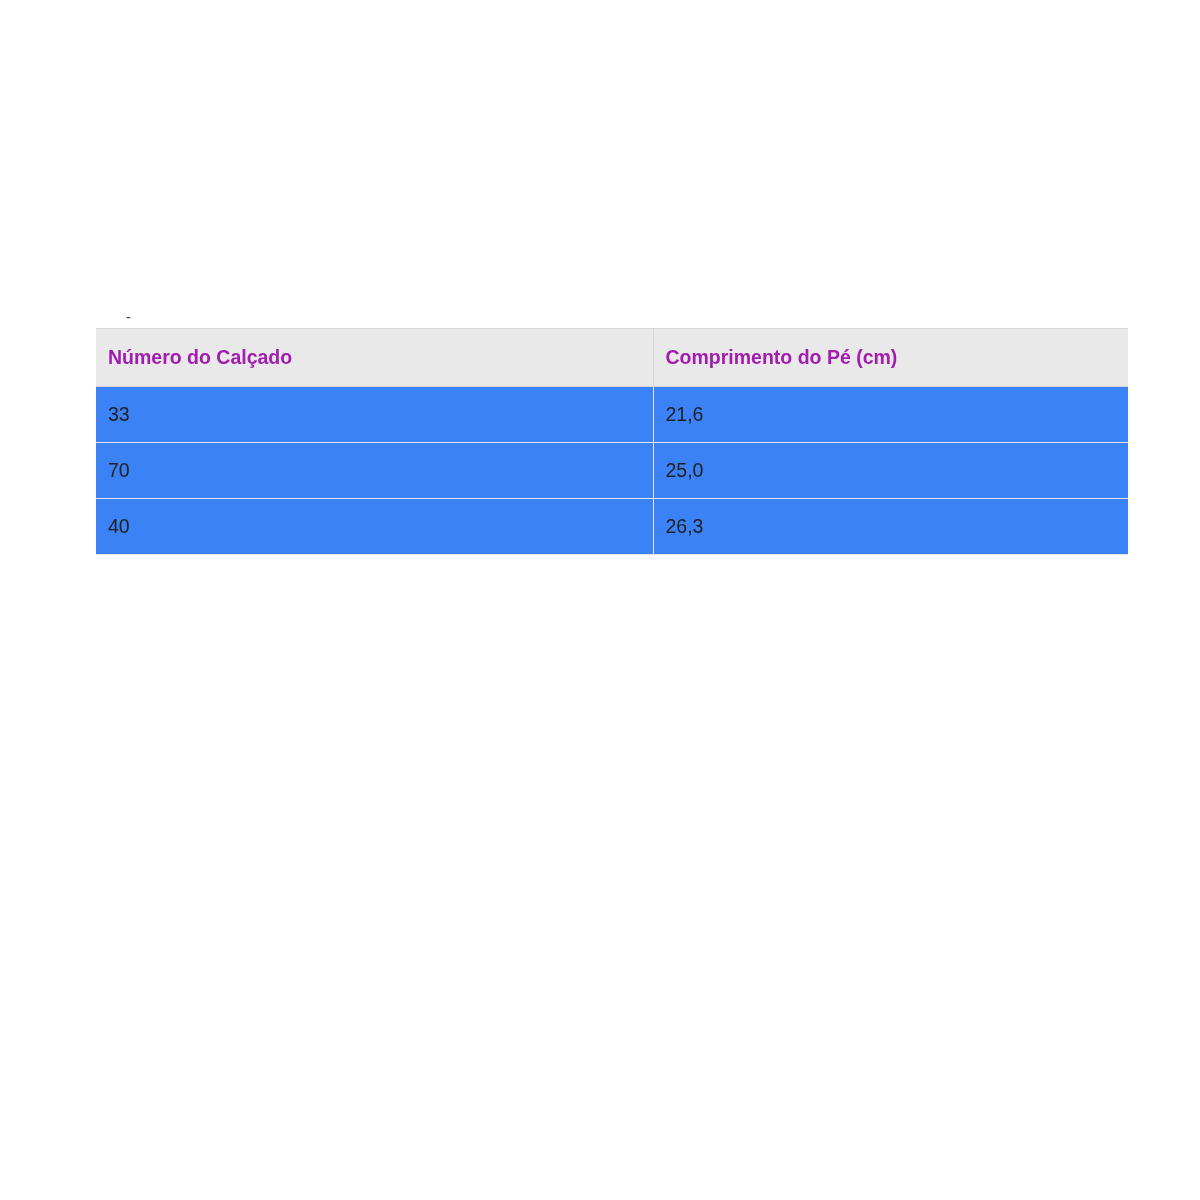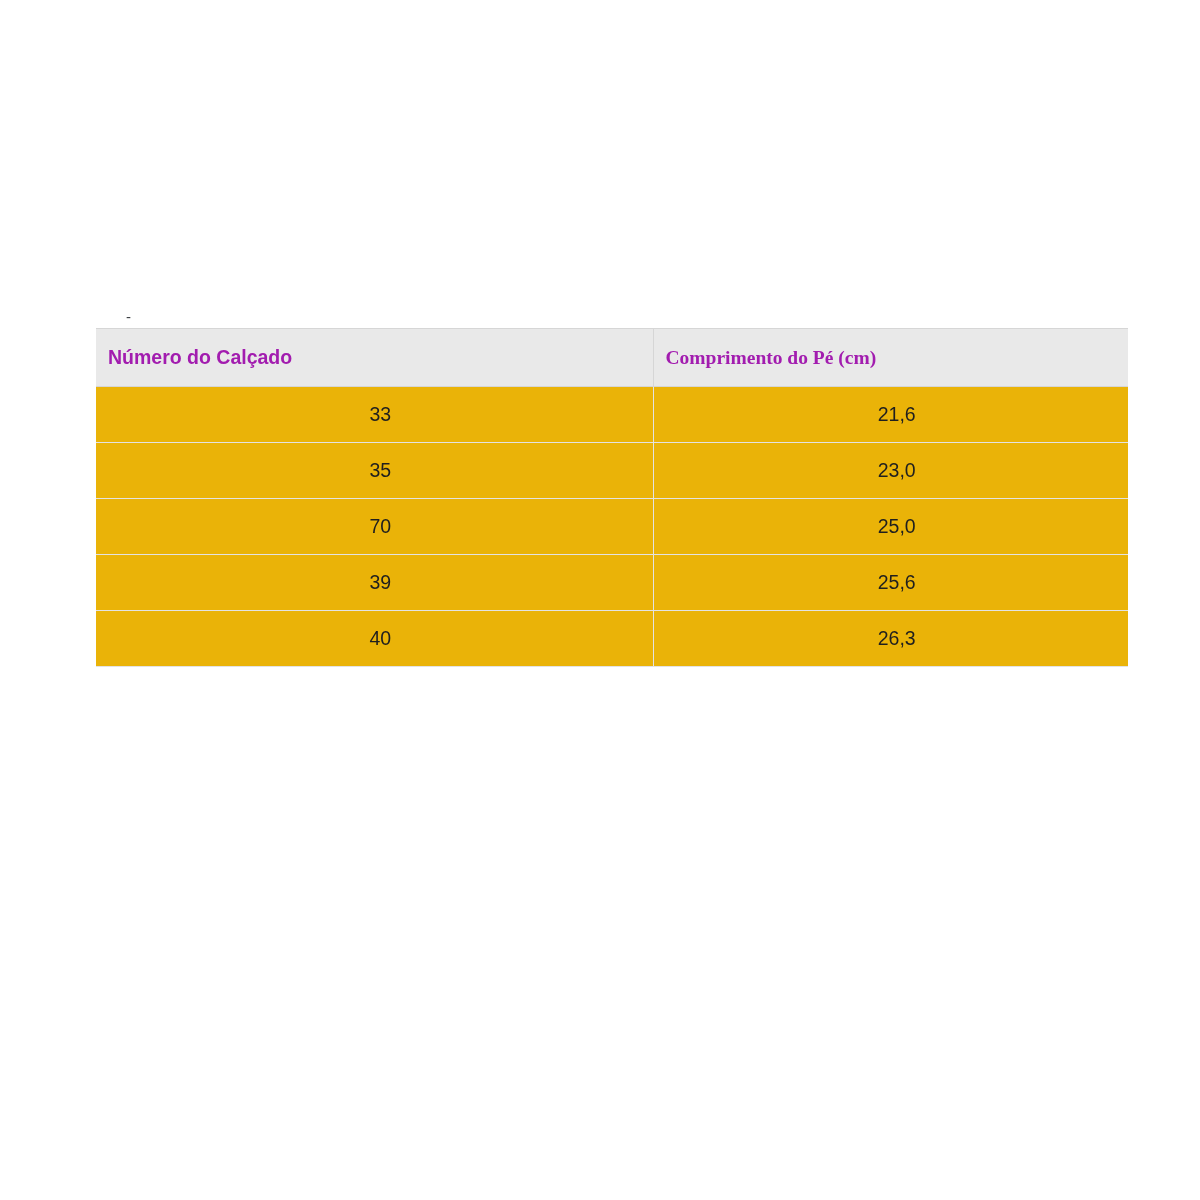--- a/index.html
+++ b/index.html
@@ -50,32 +50,30 @@
     color: #a21caf;
     padding: 17px 0 17px 12px;
     border-top: 1px solid #d6d6d6;
     border-bottom: 1px solid #d6d6d6;
     border-right: 1px solid #d6d6d6;
     vertical-align: middle;
     white-space: nowrap;
   }
   table.size-table thead th:last-child {
     border-right: none;
-    font-family: Liberation Serif, serif;
   }
 
   table.size-table tbody td {
     padding: 16px 0 16px 12px;
     border-bottom: 1px solid #e3e3e3;
     border-right: 1px solid #e3e3e3;
     color: #1f1f1f;
     font-size: 19.5px;
     vertical-align: middle;
-    background: #eab308;
-    text-align: center;
+    background: #3b82f6;
   }
   table.size-table tbody td:last-child {
     border-right: none;
   }
   table.size-table tbody tr:last-child td {
     border-bottom: 1px solid #e3e3e3;
   }
 </style>
 </head>
 <body>
@@ -94,30 +92,22 @@
         <th>Número do Calçado</th>
         <th>Comprimento do Pé (cm)</th>
       </tr>
     </thead>
     <tbody>
       <tr>
         <td>33</td>
         <td>21,6</td>
       </tr>
       <tr>
-        <td>35</td>
-        <td>23,0</td>
-      </tr>
-      <tr>
         <td>70</td>
         <td>25,0</td>
-      </tr>
-      <tr>
-        <td>39</td>
-        <td>25,6</td>
       </tr>
       <tr>
         <td>40</td>
         <td>26,3</td>
       </tr>
     </tbody>
   </table>
 
 </div>
 

